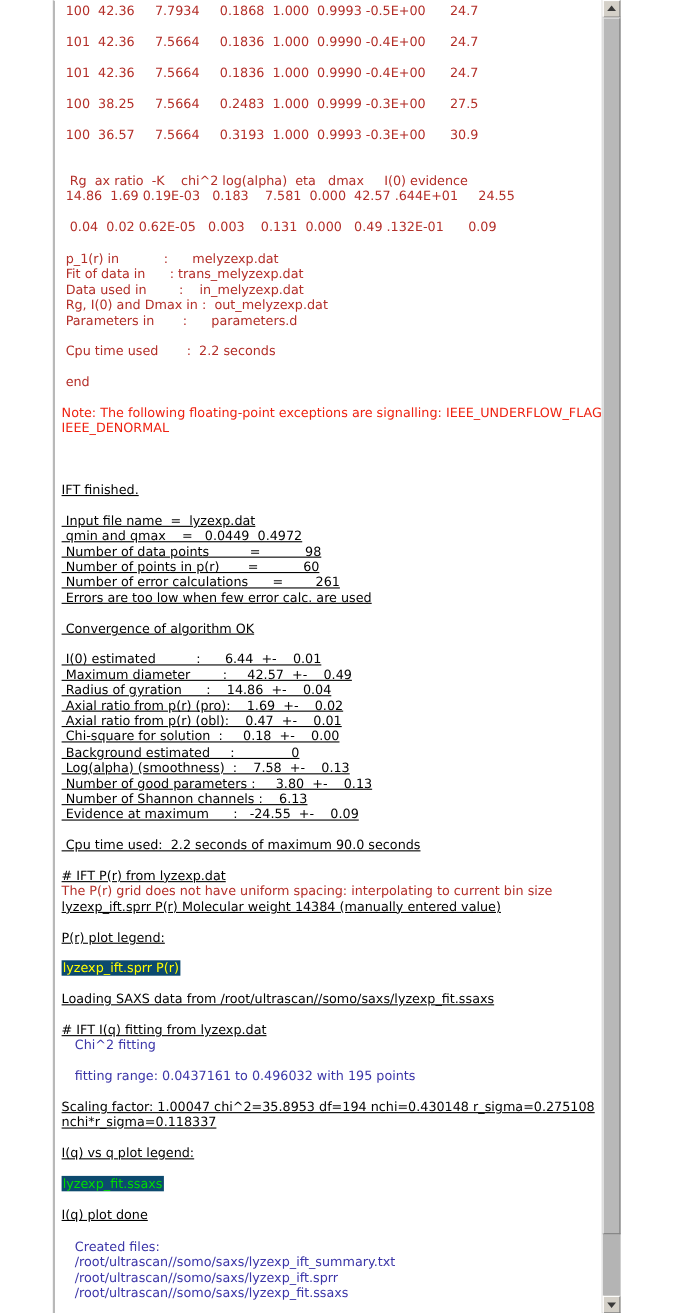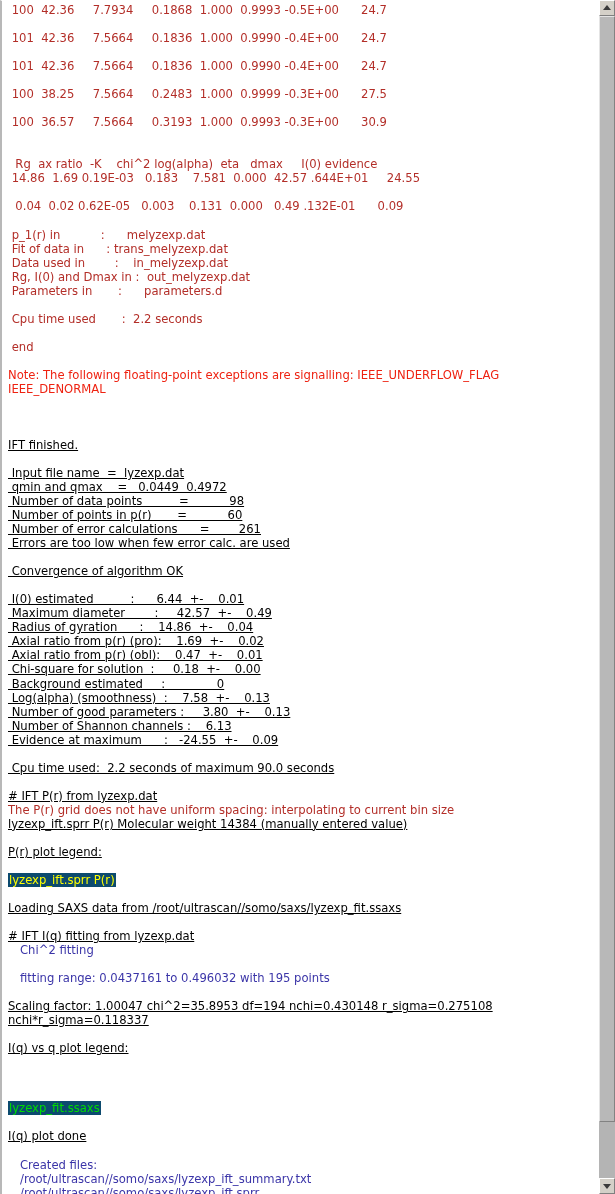--- a/index.html
+++ b/index.html
@@ -10,26 +10,27 @@
   }
   body {
     width: 615px;
     height: 1194px;
     overflow: hidden;
     font-family: "DejaVu Sans", sans-serif;
   }
 
   .console-window {
     position: relative;
-    width: 615px;
+    width: 564px;
     height: 1194px;
     box-sizing: border-box;
     background: #ffffff;
     display: flex;
     flex-direction: row;
+    padding-left: 48px;
   }
 
   .console-pane {
     position: relative;
     width: 598px;
     height: 1194px;
     box-sizing: border-box;
     border-left: 2px solid #b8b8b8;
     border-top: 1px solid #ffffff;
     background: #ffffff;
@@ -60,21 +61,21 @@
   .c-brick   { color: #b32e28; }
   .c-red     { color: #ee2211; }
   .c-blue    { color: #3b35a8; margin-left: 12px; }
 
   .hl {
     display: inline-block;
     background: #0c4a6e;
     padding: 0 1px;
   }
   .hl-yellow { color: #ffff00; }
-  .hl-green  { color: #00dd00; margin-top: 32px; }
+  .hl-green  { color: #00dd00; }
 
   
   .scrollbar {
     position: relative;
     width: 17px;
     height: 1194px;
     box-sizing: border-box;
     background: #b4b4b4;
     border-left: 1px solid #ffffff;
     display: flex;

